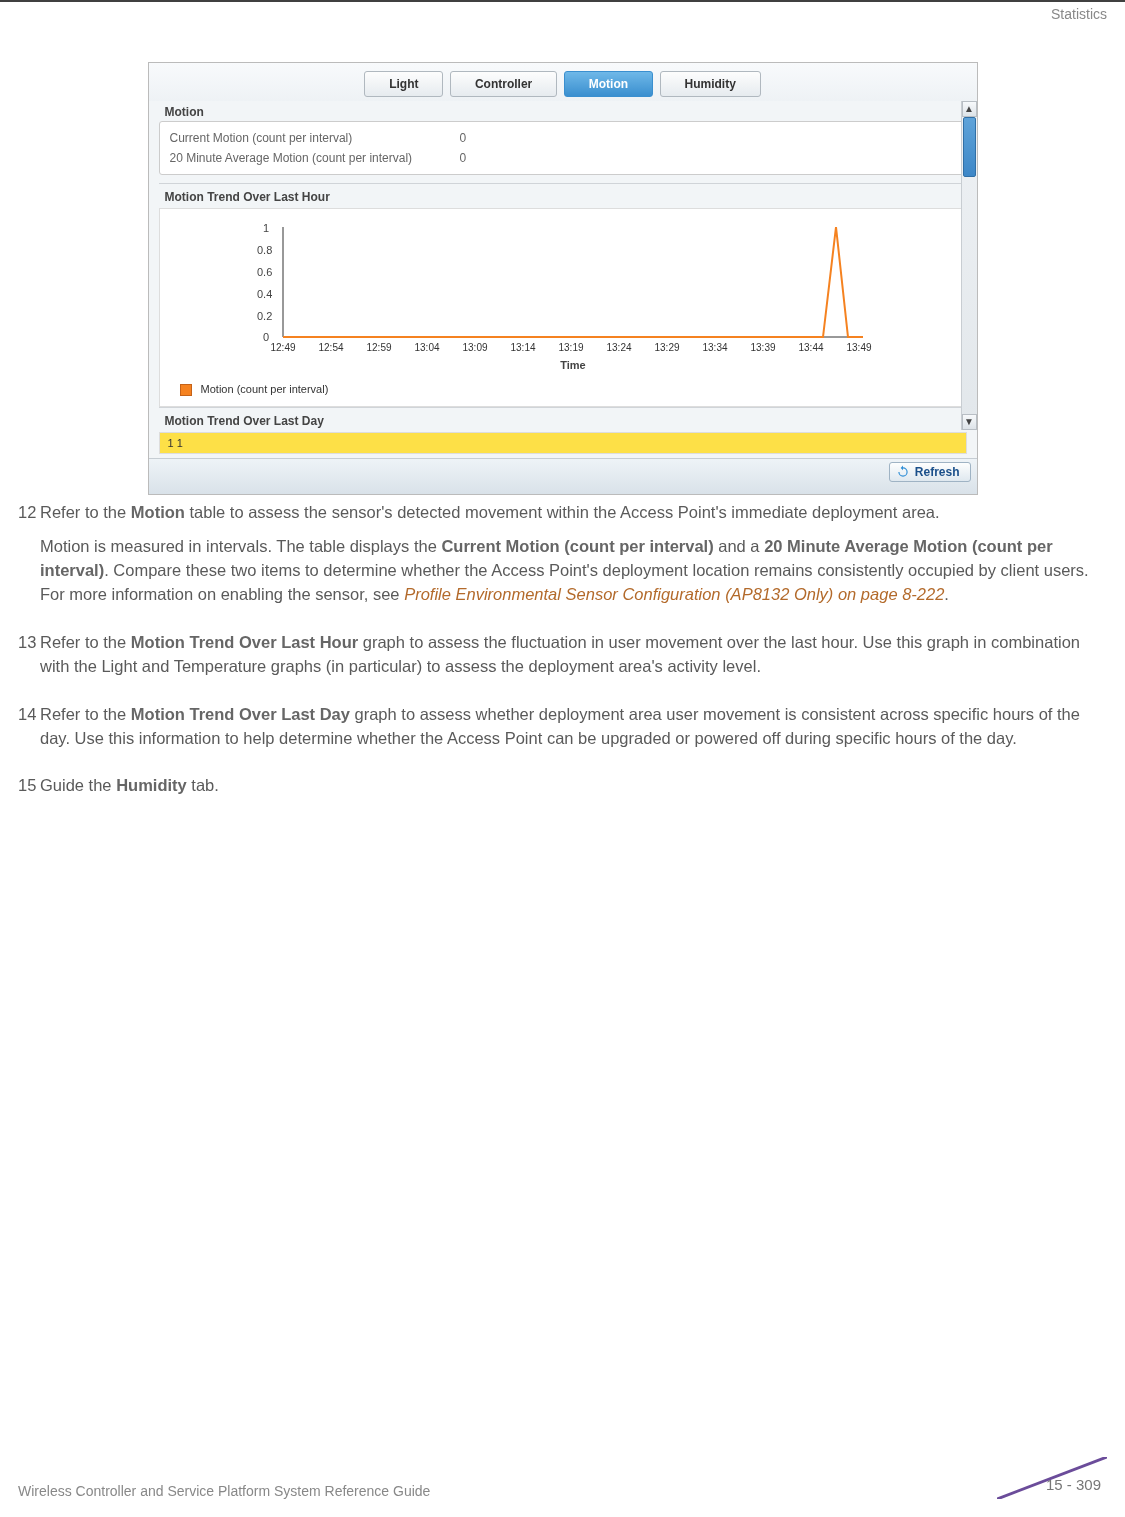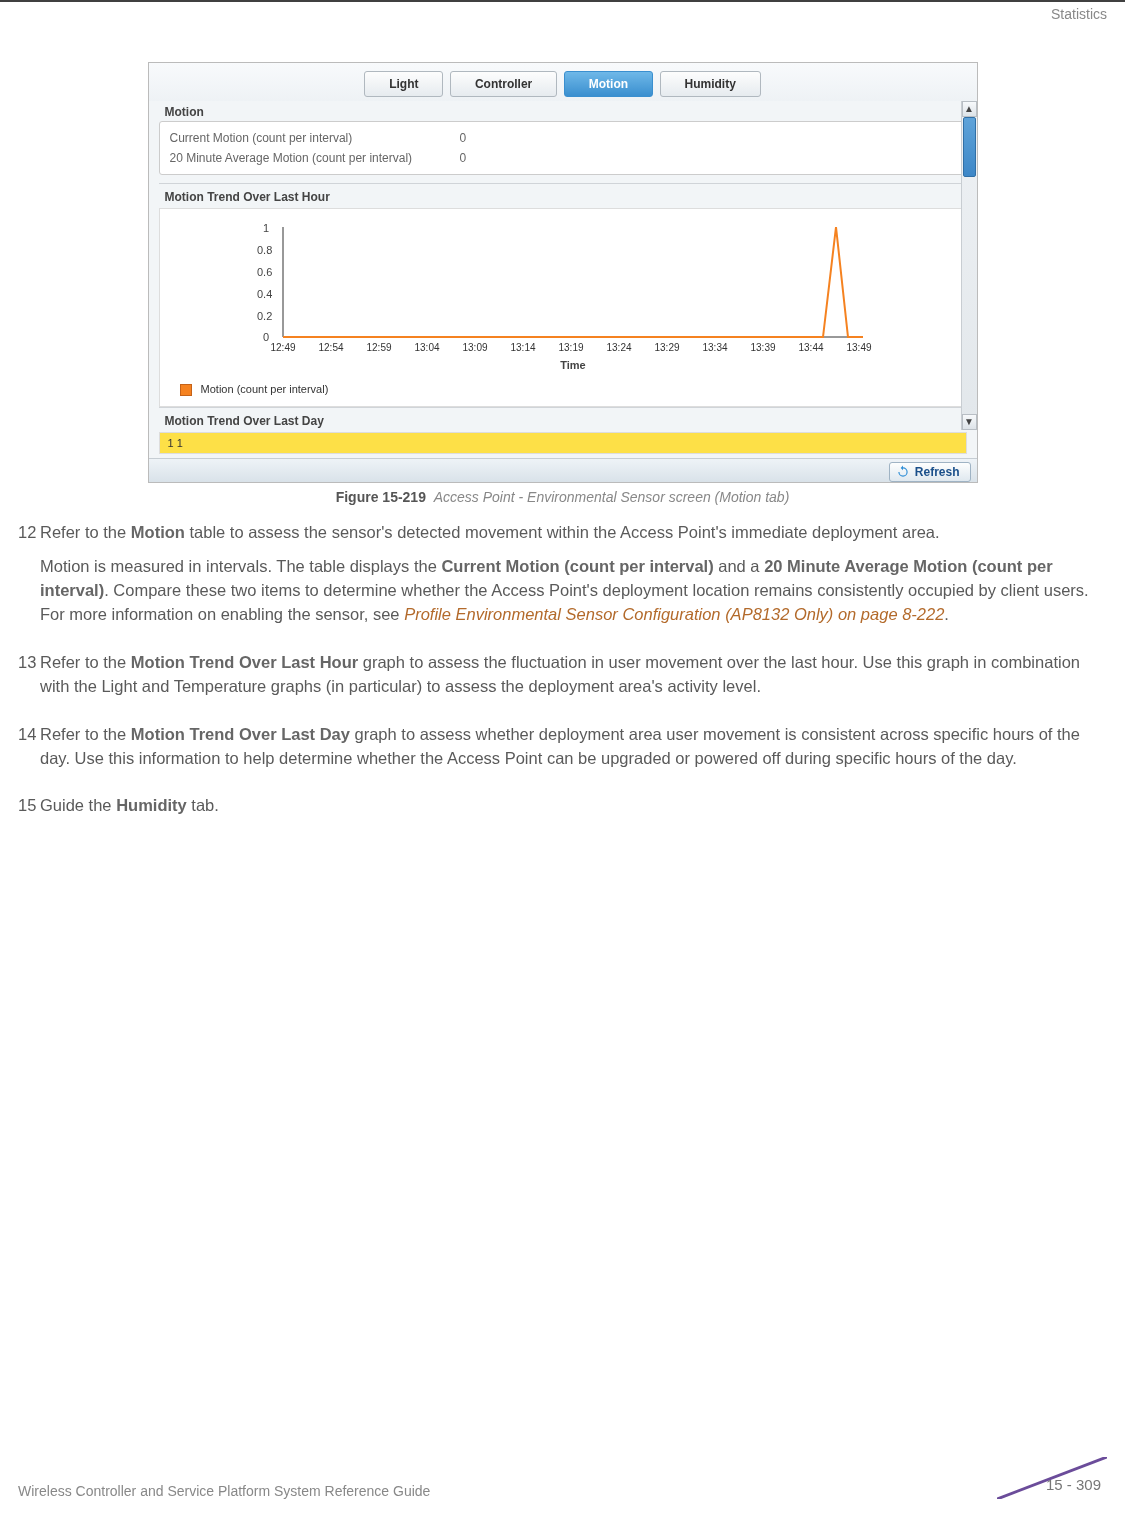--- a/index.html
+++ b/index.html
@@ -119,21 +119,21 @@
   .scroll-thumb {
     position:absolute; top:16px; left:1px; right:1px; height:60px;
     background:linear-gradient(#5fa3d9,#3d87c7); border:1px solid #2f6fa6;
     border-radius:2px;
   }
   .refresh-bar {
     background: linear-gradient(#eef3f7,#d9e2e9);
     border-top:1px solid #c6cdd3;
     text-align:right;
     padding:3px 6px;
-    height:24px;
+    height:36px;
   }
   .refresh-btn {
     display:inline-flex; align-items:center;
     padding:2px 10px 2px 6px;
     font-size:12px; color:#1a4f8a; font-weight:bold;
     background:linear-gradient(#fdfefe,#dfe8ef);
     border:1px solid #9fb3c4; border-radius:3px;
   }
   .refresh-icon {
     width:14px;height:14px;margin-right:5px;
@@ -247,24 +247,20 @@
     <div class="refresh-bar">
       <span class="refresh-btn">
         <svg class="refresh-icon" viewBox="0 0 24 24">
           <path d="M12 4V1L8 5l4 4V6a6 6 0 1 1-6 6H4a8 8 0 1 0 8-8z" fill="#2f8ed6"></path>
         </svg>
         <span>Refresh</span>
       </span>
     </div>
   </div>
 
-  <div class="figure-caption">
-    <b>Figure 15-219</b>
-    &nbsp;<span>Access Point - Environmental Sensor screen (Motion tab)</span>
-  </div>
 
   <div class="body-text">
     <div class="list-item">
       <div class="list-num">12</div>
       <div class="list-body">
         <div class="para">
           <span>Refer to the </span><span class="bold-dk">Motion</span><span> table to assess the sensor's detected movement within the Access Point's immediate deployment area.</span>
         </div>
         <div class="para">
           <span>Motion is measured in intervals. The table displays the </span><span class="bold-dk">Current Motion (count per interval)</span><span> and a </span><span class="bold-dk">20 Minute Average Motion (count per interval)</span><span>. Compare these two items to determine whether the Access Point's deployment location remains consistently occupied by client users. For more information on enabling the sensor, see </span><span class="link">Profile Environmental Sensor Configuration (AP8132 Only) on page 8-222</span><span>.</span>

